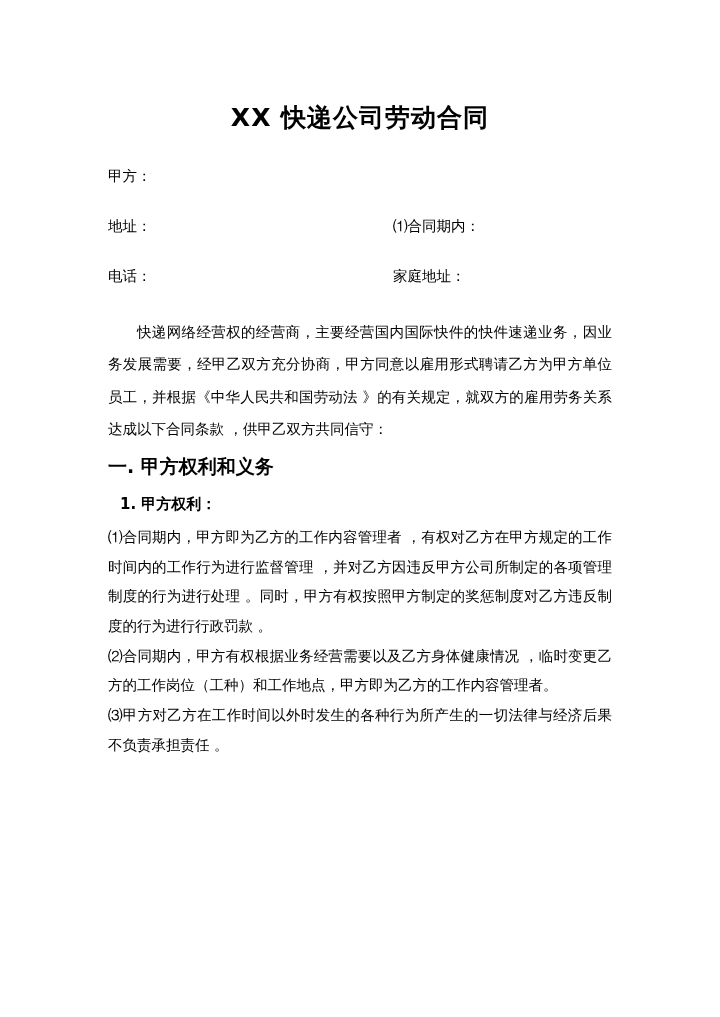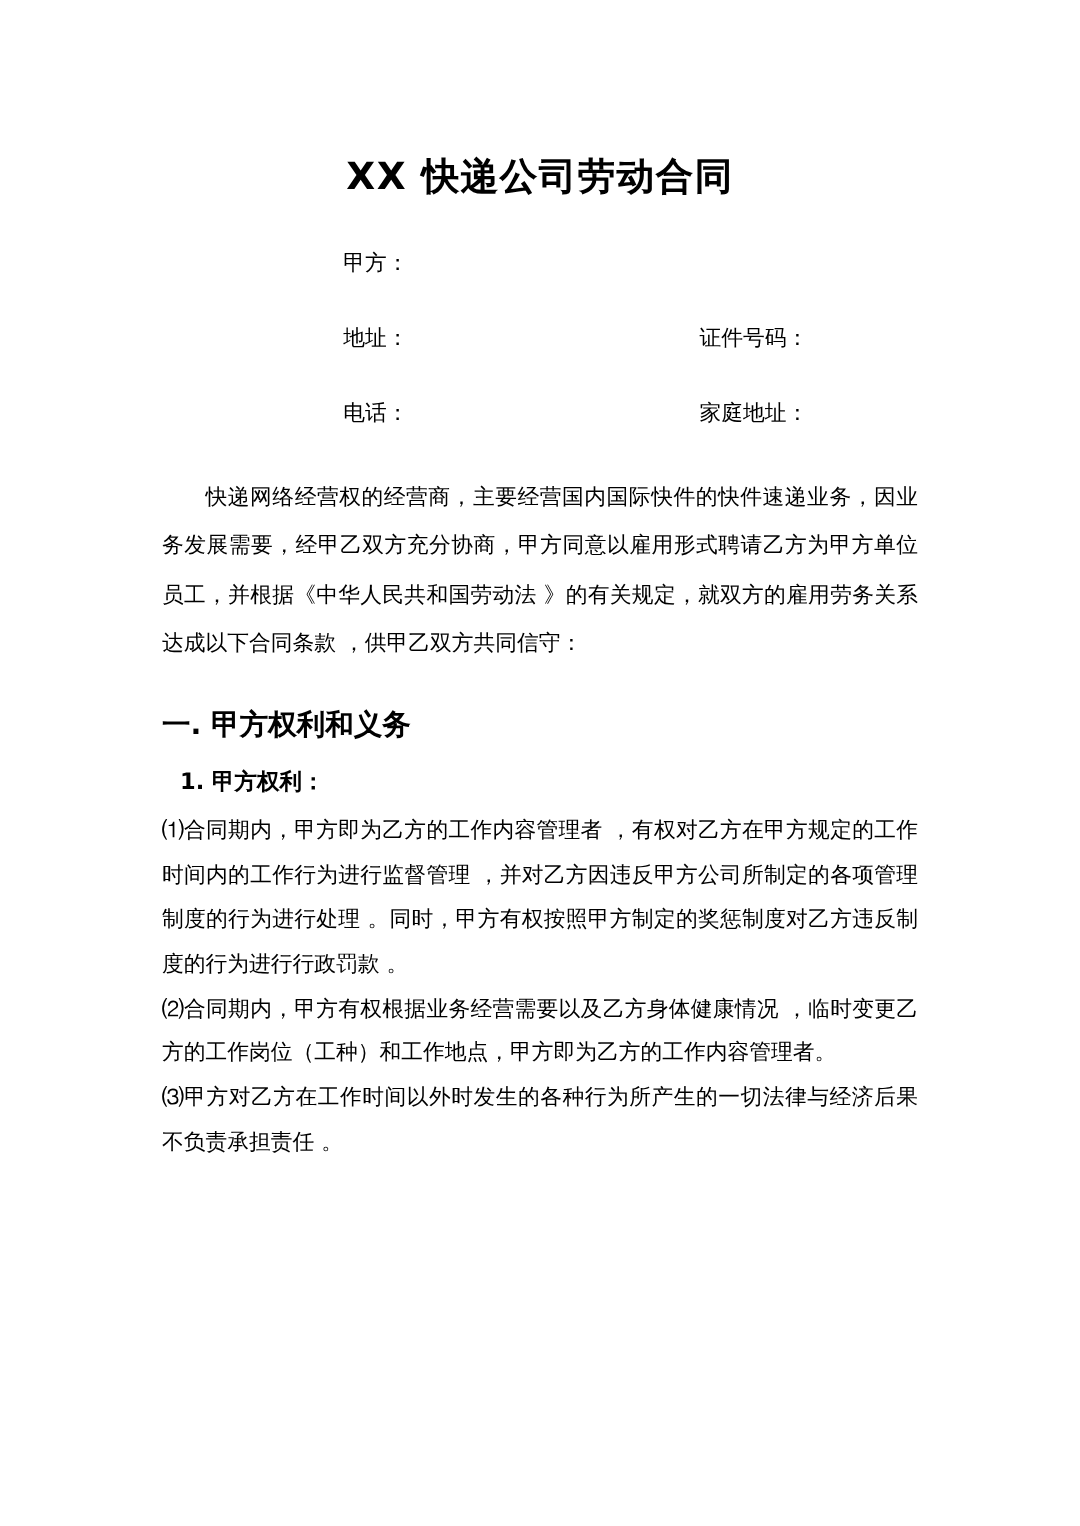--- a/index.html
+++ b/index.html
@@ -27,21 +27,20 @@
     font-weight: bold;
     letter-spacing: 1px;
     margin: 40px 0 30px 0;
     line-height: 1.4;
   }
   .field-row {
     display: flex;
     font-size: 14.5px;
     margin-bottom: 27px;
     line-height: 1.6;
-    text-align: center;
   }
   .field-left {
     width: 285px;
     flex: none;
   }
   .field-right {
     flex: 1;
   }
   .body-block {
     font-size: 14.5px;
@@ -51,21 +50,21 @@
   }
   .body-block p {
     margin: 0;
   }
   .indent {
     text-indent: 2em;
   }
   .heading-1 {
     font-size: 19px;
     font-weight: bold;
-    margin: 21px 0 6px 0;
+    margin: 4px 0 6px 0;
     line-height: 1.7;
   }
   .heading-2 {
     font-size: 15px;
     font-weight: bold;
     margin: 8px 0 4px 12px;
     line-height: 1.9;
   }
   .clause {
     font-size: 14.5px;
@@ -83,21 +82,21 @@
 <div class="page">
 
   <div class="doc-title">XX 快递公司劳动合同</div>
 
   <div class="field-row">
     <div class="field-left">甲方：</div>
   </div>
 
   <div class="field-row">
     <div class="field-left">地址：</div>
-    <div class="field-right">证件号码：</div>
+    <div class="field-right">⑴合同期内：</div>
   </div>
 
   <div class="field-row">
     <div class="field-left">电话：</div>
     <div class="field-right">家庭地址：</div>
   </div>
 
   <div class="body-block">
     <p class="indent">快递网络经营权的经营商，主要经营国内国际快件的快件速递业务，因业务发展需要，经甲乙双方充分协商，甲方同意以雇用形式聘请乙方为甲方单位员工，并根据《中华人民共和国劳动法 》的有关规定，就双方的雇用劳务关系达成以下合同条款 ，供甲乙双方共同信守：</p>
   </div>

